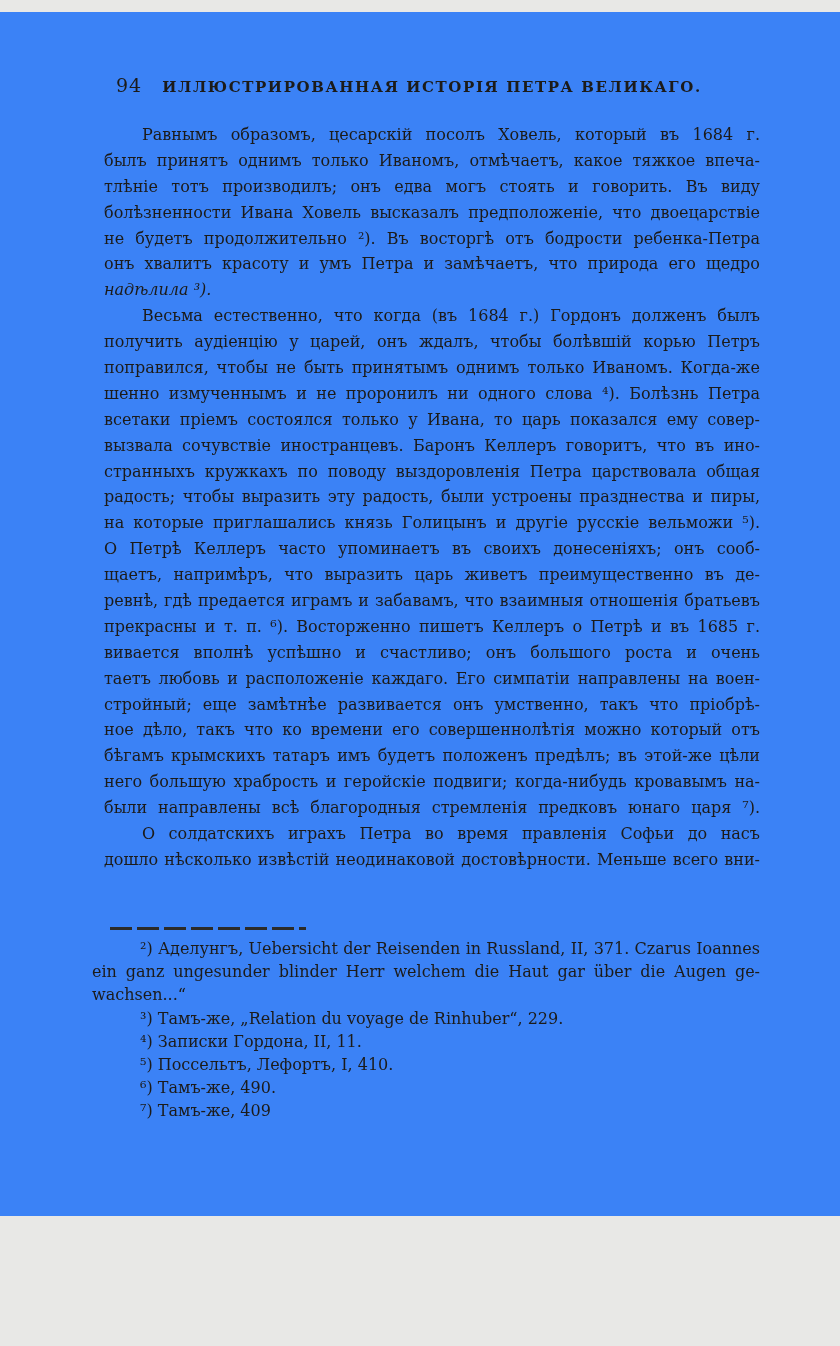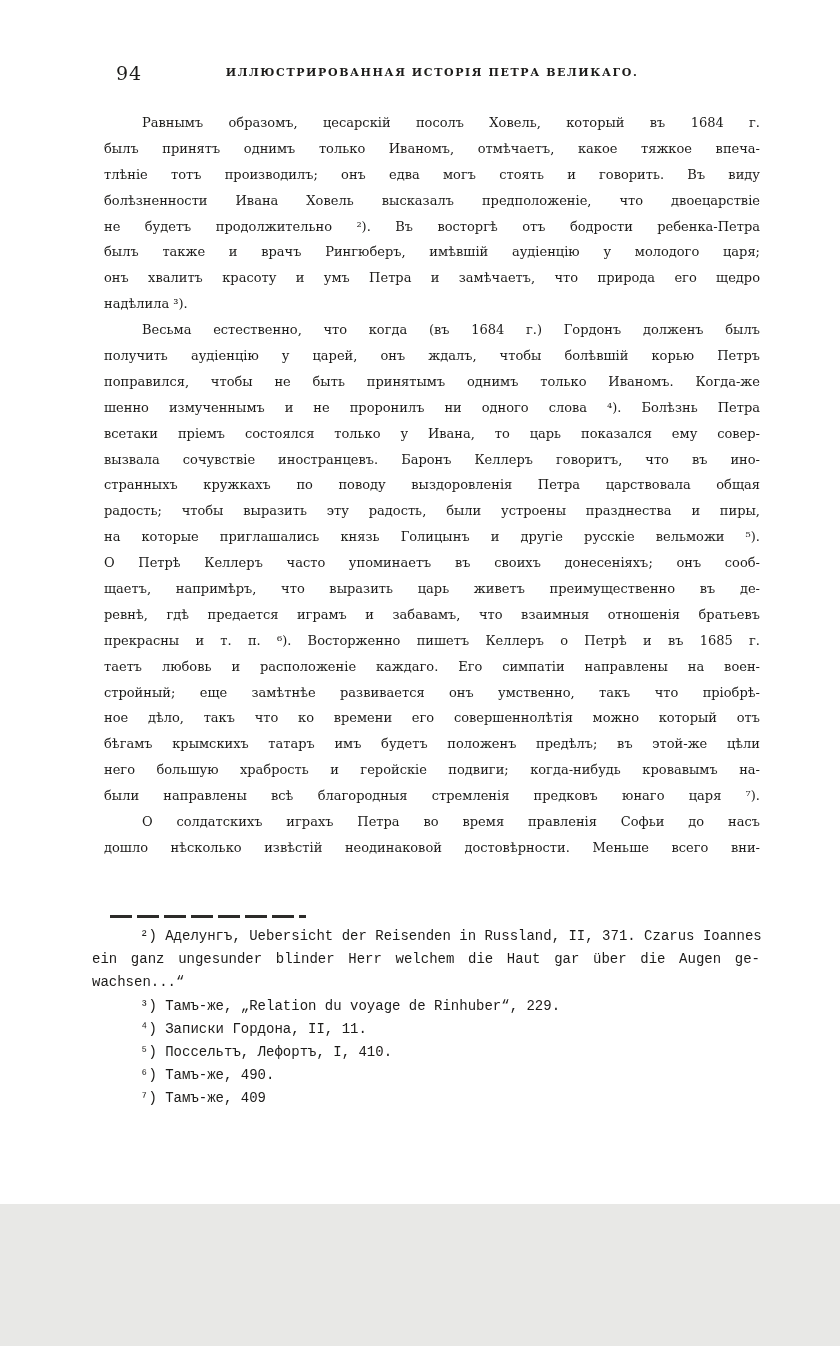--- a/index.html
+++ b/index.html
@@ -4,22 +4,22 @@
 <style>
   html, body {
     margin: 0;
     padding: 0;
     background: #e8e8e6;
   }
   .page {
     position: relative;
     width: 840px;
     height: 1204px;
-    margin: 0 auto;
-    background: #ffffff;
+    margin: 12px auto;
+    background: #3b82f6;
     font-family: "DejaVu Serif", serif;
     color: #1c1b19;
     overflow: hidden;
   }
   
   .running-head {
     position: absolute;
     top: 62px;
     left: 104px;
     width: 656px;
@@ -29,44 +29,45 @@
     position: absolute;
     left: 12px;
     top: 0;
     font-size: 19px;
     letter-spacing: 1px;
     font-weight: normal;
   }
   .headtitle {
     display: block;
     text-align: center;
-    font-size: 11px;
+    font-size: 15px;
     font-weight: bold;
     letter-spacing: 1.6px;
     padding-top: 4px;
     white-space: nowrap;
   }
   
   .content {
     position: absolute;
     left: 104px;
     top: 110px;
     width: 656px;
   }
   .bline {
-    font-size: 13px;
+    font-size: 16px;
     line-height: 25.9px;
     height: 25.9px;
     white-space: nowrap;
     text-align: justify;
     text-align-last: justify;
     overflow: visible;
   }
   .bline.short {
     text-align-last: left;
+    font-style: italic;
   }
   .bline.indent {
     text-indent: 38px;
   }
   
   .footnote-rule {
     position: absolute;
     left: 110px;
     top: 915px;
     width: 196px;
@@ -76,27 +77,26 @@
       rgba(44,43,41,0) 22px, rgba(44,43,41,0) 27px);
   }
   
   .footnotes {
     position: absolute;
     left: 92px;
     top: 925px;
     width: 668px;
   }
   .fline {
-    font-size: 14px;
+    font-size: 16px;
     line-height: 23.2px;
     height: 23.2px;
     white-space: nowrap;
     text-align: justify;
     text-align-last: left;
-    font-family: Liberation Mono, monospace;
   }
   .fline.full {
     text-align-last: justify;
   }
   .fline.indent {
     text-indent: 48px;
   }
 </style>
 </head>
 <body>
@@ -107,36 +107,36 @@
     <span class="pagenum">94</span>
     <span class="headtitle">ИЛЛЮСТРИРОВАННАЯ ИСТОРІЯ ПЕТРА ВЕЛИКАГО.</span>
   </div>
 
   <div class="content" id="bodytext">
       <div class="bline indent">Равнымъ образомъ, цесарскій посолъ Ховель, который въ 1684 г.</div>
       <div class="bline">былъ принятъ однимъ только Иваномъ, отмѣчаетъ, какое тяжкое впеча-</div>
       <div class="bline">тлѣніе тотъ производилъ; онъ едва могъ стоять и говорить. Въ виду</div>
       <div class="bline">болѣзненности Ивана Ховель высказалъ предположеніе, что двоецарствіе</div>
       <div class="bline">не будетъ продолжительно ²). Въ восторгѣ отъ бодрости ребенка-Петра</div>
-      <div class="bline">былъ также и врачъ Рингюберъ, имѣвшій аудіенцію у молодого царя;</div>
       <div class="bline">онъ хвалитъ красоту и умъ Петра и замѣчаетъ, что природа его щедро</div>
       <div class="bline short">надѣлила ³).</div>
       <div class="bline indent">Весьма естественно, что когда (въ 1684 г.) Гордонъ долженъ былъ</div>
       <div class="bline">получить аудіенцію у царей, онъ ждалъ, чтобы болѣвшій корью Петръ</div>
       <div class="bline">поправился, чтобы не быть принятымъ однимъ только Иваномъ. Когда-же</div>
       <div class="bline">шенно измученнымъ и не проронилъ ни одного слова ⁴). Болѣзнь Петра</div>
       <div class="bline">всетаки пріемъ состоялся только у Ивана, то царь показался ему совер-</div>
       <div class="bline">вызвала сочувствіе иностранцевъ. Баронъ Келлеръ говоритъ, что въ ино-</div>
       <div class="bline">странныхъ кружкахъ по поводу выздоровленія Петра царствовала общая</div>
       <div class="bline">радость; чтобы выразить эту радость, были устроены празднества и пиры,</div>
       <div class="bline">на которые приглашались князь Голицынъ и другіе русскіе вельможи ⁵).</div>
       <div class="bline">О Петрѣ Келлеръ часто упоминаетъ въ своихъ донесеніяхъ; онъ сооб-</div>
       <div class="bline">щаетъ, напримѣръ, что выразить царь живетъ преимущественно въ де-</div>
       <div class="bline">ревнѣ, гдѣ предается играмъ и забавамъ, что взаимныя отношенія братьевъ</div>
       <div class="bline">прекрасны и т. п. ⁶). Восторженно пишетъ Келлеръ о Петрѣ и въ 1685 г.</div>
+      <div class="bline">вивается вполнѣ успѣшно и счастливо; онъ большого роста и очень</div>
       <div class="bline">таетъ любовь и расположеніе каждаго. Его симпатіи направлены на воен-</div>
       <div class="bline">стройный; еще замѣтнѣе развивается онъ умственно, такъ что пріобрѣ-</div>
       <div class="bline">ное дѣло, такъ что ко времени его совершеннолѣтія можно который отъ</div>
       <div class="bline">бѣгамъ крымскихъ татаръ имъ будетъ положенъ предѣлъ; въ этой-же цѣли</div>
       <div class="bline">него большую храбрость и геройскіе подвиги; когда-нибудь кровавымъ на-</div>
       <div class="bline">были направлены всѣ благородныя стремленія предковъ юнаго царя ⁷).</div>
       <div class="bline indent">О солдатскихъ играхъ Петра во время правленія Софьи до насъ</div>
       <div class="bline">дошло нѣсколько извѣстій неодинаковой достовѣрности. Меньше всего вни-</div>
     </div>
 

